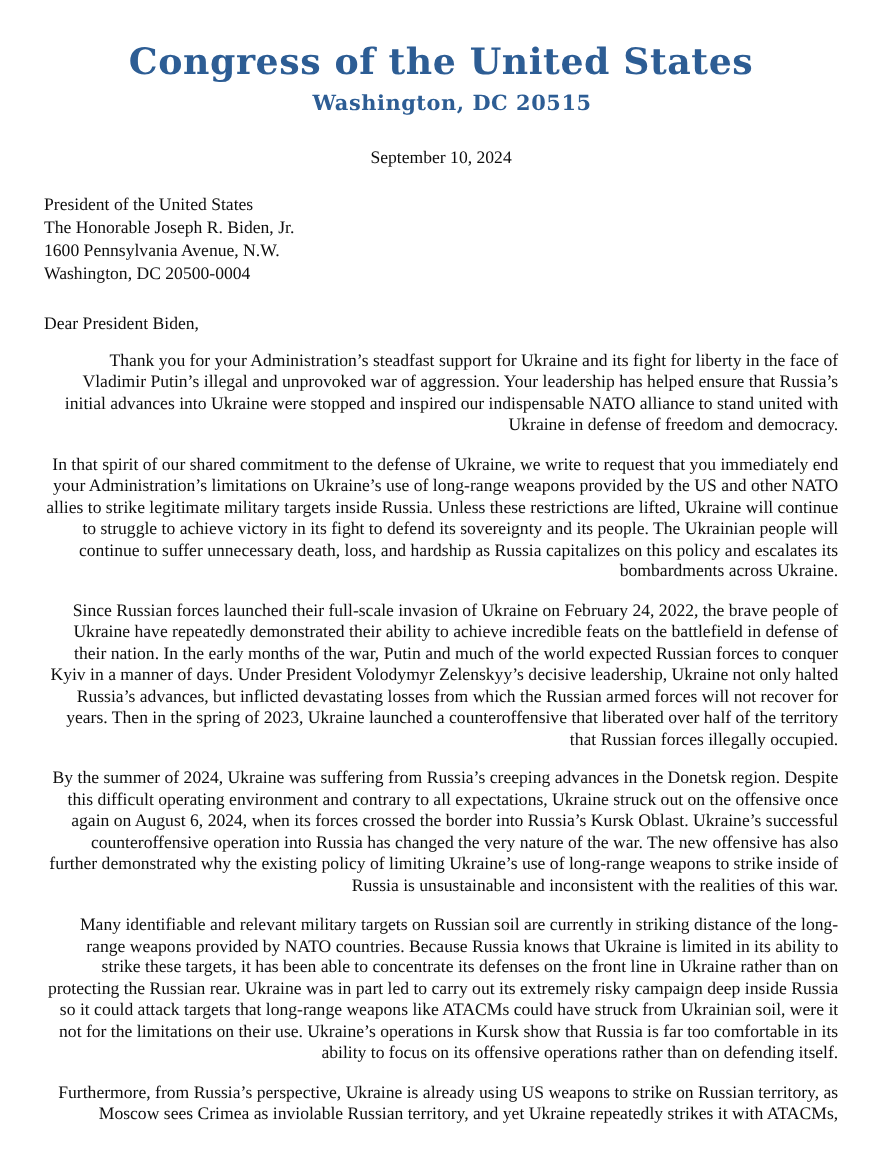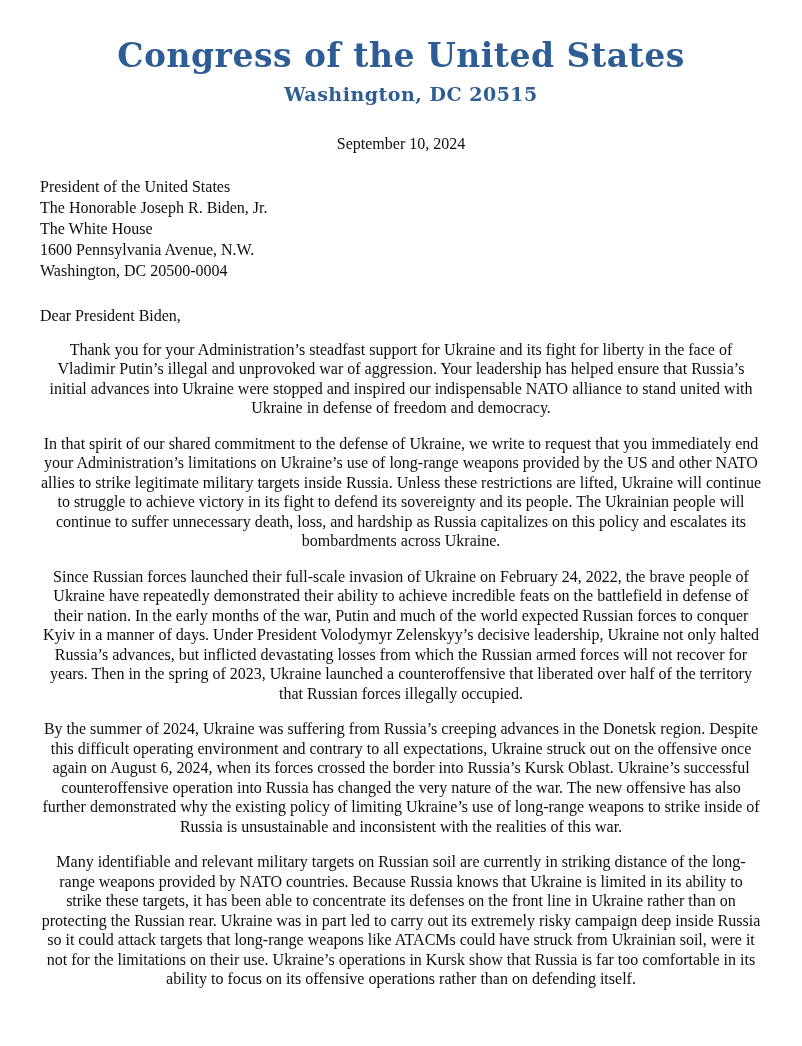--- a/index.html
+++ b/index.html
@@ -52,53 +52,53 @@
     margin-top: 23px;
   }
   .recipient-block div {
     line-height: 21px;
   }
   .salutation {
     margin-top: 25px;
   }
   .para {
     margin-top: 14px;
-    text-align: center;
+    text-align: right;
   }
 </style>
 </head>
 <body>
 
 <div class="page">
 
   <div class="letterhead">
     <div class="letterhead-title">Congress of the United States</div>
     <div class="letterhead-subtitle">Washington, DC 20515</div>
   </div>
 
   <div class="date-line">September 10, 2024</div>
 
   <div class="body-block">
 
     <div class="recipient-block">
       <div>President of the United States</div>
       <div>The Honorable Joseph R. Biden, Jr.</div>
-      <div>The White House</div>
       <div>1600 Pennsylvania Avenue, N.W.</div>
       <div>Washington, DC 20500-0004</div>
     </div>
 
     <div class="salutation">Dear President Biden,</div>
 
     <p class="para">Thank you for your Administration’s steadfast support for Ukraine and its fight for liberty in the face of Vladimir Putin’s illegal and unprovoked war of aggression. Your leadership has helped ensure that Russia’s initial advances into Ukraine were stopped and inspired our indispensable NATO alliance to stand united with Ukraine in defense of freedom and democracy.</p>
 
     <p class="para">In that spirit of our shared commitment to the defense of Ukraine, we write to request that you immediately end your Administration’s limitations on Ukraine’s use of long-range weapons provided by the US and other NATO allies to strike legitimate military targets inside Russia. Unless these restrictions are lifted, Ukraine will continue to struggle to achieve victory in its fight to defend its sovereignty and its people. The Ukrainian people will continue to suffer unnecessary death, loss, and hardship as Russia capitalizes on this policy and escalates its bombardments across Ukraine.</p>
 
     <p class="para">Since Russian forces launched their full-scale invasion of Ukraine on February 24, 2022, the brave people of Ukraine have repeatedly demonstrated their ability to achieve incredible feats on the battlefield in defense of their nation. In the early months of the war, Putin and much of the world expected Russian forces to conquer Kyiv in a manner of days. Under President Volodymyr Zelenskyy’s decisive leadership, Ukraine not only halted Russia’s advances, but inflicted devastating losses from which the Russian armed forces will not recover for years. Then in the spring of 2023, Ukraine launched a counteroffensive that liberated over half of the territory that Russian forces illegally occupied.</p>
 
     <p class="para">By the summer of 2024, Ukraine was suffering from Russia’s creeping advances in the Donetsk region. Despite this difficult operating environment and contrary to all expectations, Ukraine struck out on the offensive once again on August 6, 2024, when its forces crossed the border into Russia’s Kursk Oblast. Ukraine’s successful counteroffensive operation into Russia has changed the very nature of the war. The new offensive has also further demonstrated why the existing policy of limiting Ukraine’s use of long-range weapons to strike inside of Russia is unsustainable and inconsistent with the realities of this war.</p>
 
     <p class="para">Many identifiable and relevant military targets on Russian soil are currently in striking distance of the long-range weapons provided by NATO countries. Because Russia knows that Ukraine is limited in its ability to strike these targets, it has been able to concentrate its defenses on the front line in Ukraine rather than on protecting the Russian rear. Ukraine was in part led to carry out its extremely risky campaign deep inside Russia so it could attack targets that long-range weapons like ATACMs could have struck from Ukrainian soil, were it not for the limitations on their use. Ukraine’s operations in Kursk show that Russia is far too comfortable in its ability to focus on its offensive operations rather than on defending itself.</p>
 
+    <p class="para">Furthermore, from Russia’s perspective, Ukraine is already using US weapons to strike on Russian territory, as Moscow sees Crimea as inviolable Russian territory, and yet Ukraine repeatedly strikes it with ATACMs,</p>
 
   </div>
 
 </div>
 
 </body></html>

